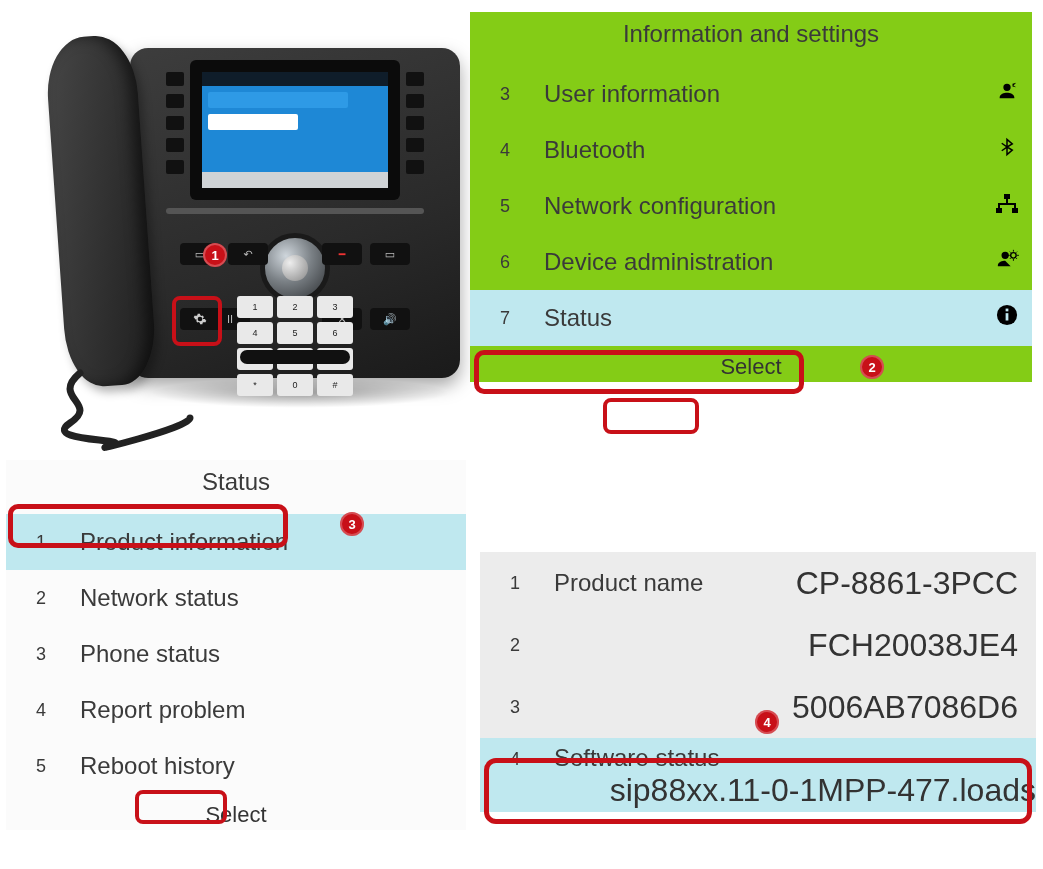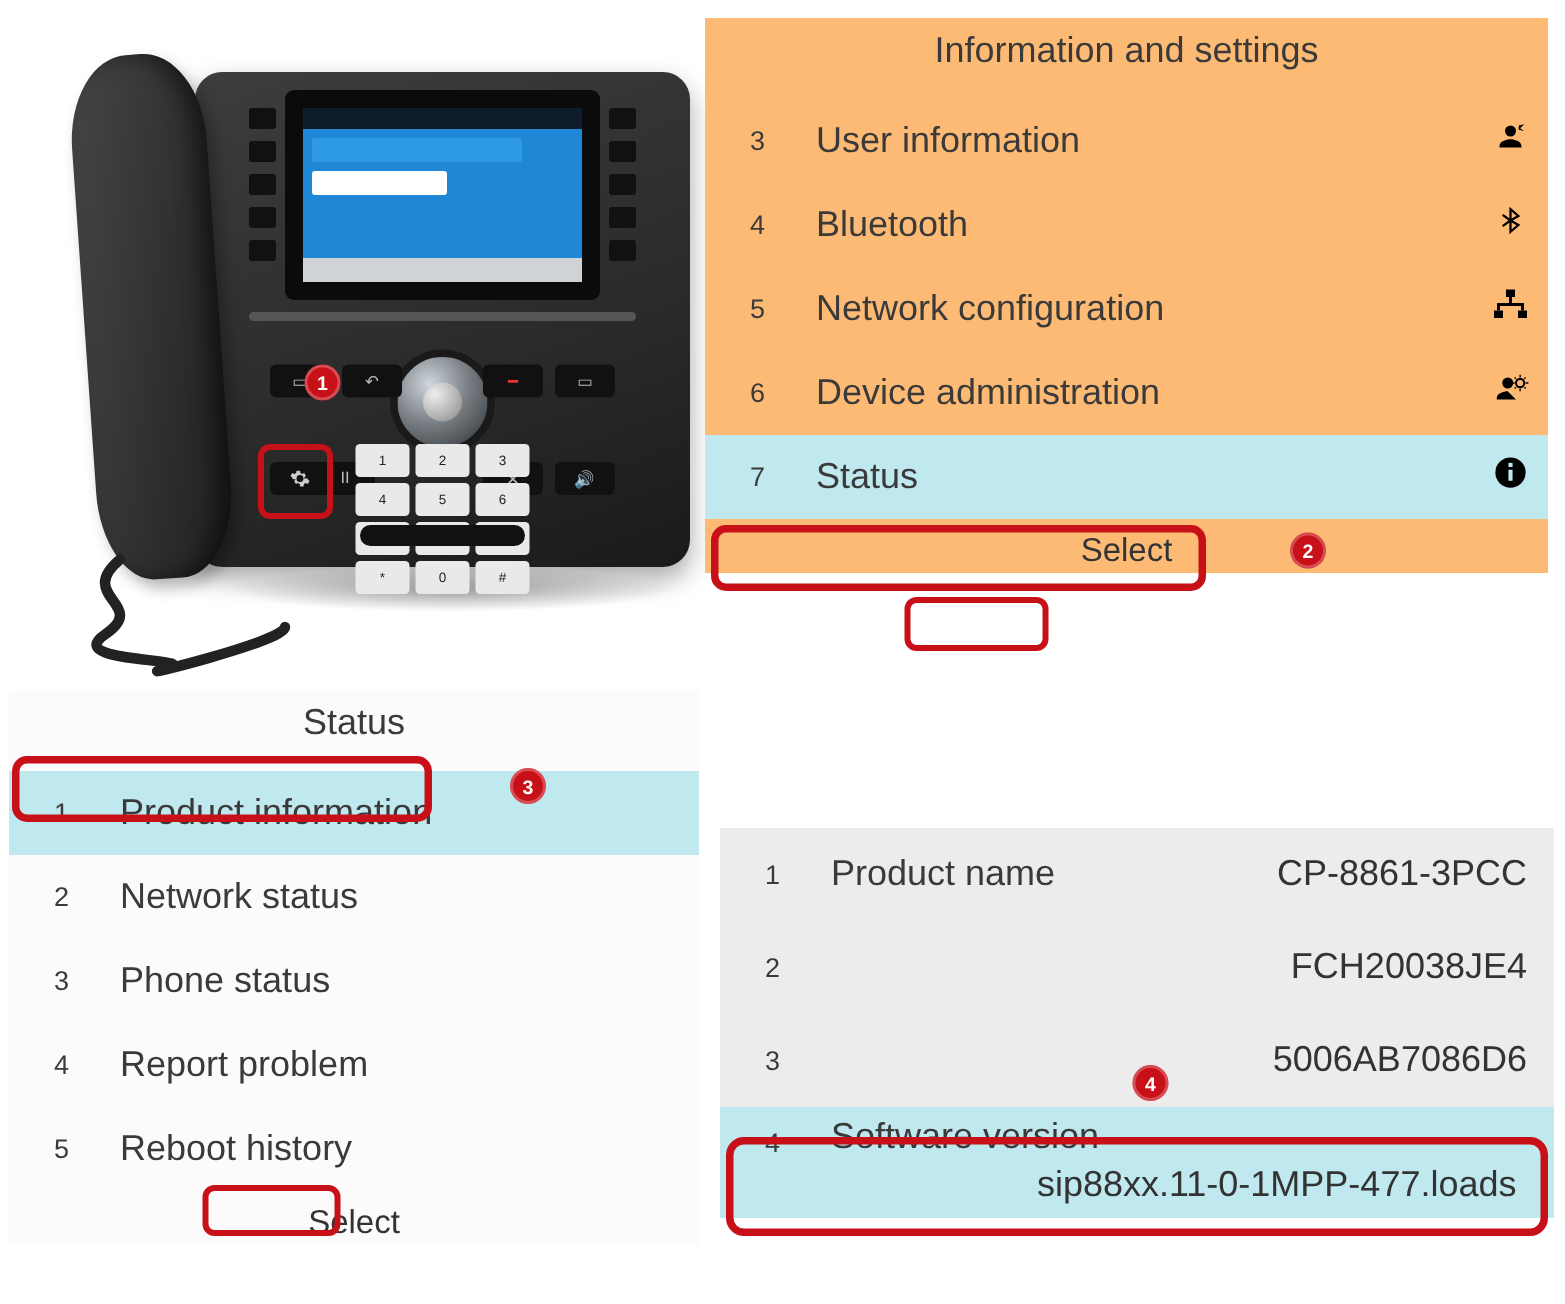--- a/index.html
+++ b/index.html
@@ -93,21 +93,21 @@
   .cord path{stroke:#222;stroke-width:7;fill:none;stroke-linecap:round;}
 
   
   .hl{position:absolute;border:4px solid #c81018;border-radius:8px;}
   .hl-gear{left:142px;top:278px;width:50px;height:50px;}
 
   .badge{position:absolute;width:24px;height:24px;border-radius:50%;background:#c81018;color:#fff;font-size:13px;font-weight:600;display:flex;align-items:center;justify-content:center;box-shadow:0 0 0 2px rgba(255,255,255,.25) inset;}
   .b1{left:173px;top:225px;}
 
   
-  .panel{position:absolute;background:#fdba74;}
+  .panel{position:absolute;background:#84cc16;}
   .p2{left:470px;top:12px;width:562px;}
   .p-title{text-align:center;font-size:24px;color:#3a3a3a;margin:8px 0 18px;}
   .row{display:flex;align-items:center;height:56px;font-size:24px;color:#3a3a3a;padding-left:20px;position:relative;}
   .row .num{width:30px;text-align:center;font-size:18px;color:#3a3a3a;margin-right:24px;}
   .row .lbl{flex:1;}
   .row .ico{width:50px;text-align:center;}
   .row.sel{background:#bfe8ef;}
   .softkeys{display:flex;justify-content:center;margin-top:6px;}
   .softkey{font-size:22px;color:#333;padding:2px 14px;}
 
@@ -119,21 +119,21 @@
   
   .p3{left:6px;top:460px;width:460px;background:#fbfbfb;}
   .p3 .row{height:56px;}
   .hl-prod{position:absolute;left:8px;top:504px;width:280px;height:44px;border:5px solid #c81018;border-radius:10px;}
   .b3{left:340px;top:512px;}
   .hl-select2{position:absolute;left:135px;top:790px;width:92px;height:34px;border:4px solid #c81018;border-radius:8px;}
 
   
   .p4{left:480px;top:552px;width:556px;background:#ececec;}
   .p4 .row{height:62px;font-size:24px;}
-  .p4 .row .val{margin-left:auto;margin-right:18px;color:#333;font-size:24px;}
+  .p4 .row .val{margin-left:auto;margin-right:18px;color:#333;font-size:32px;}
   .p4 .row.sel{background:#bfe8ef;}
   .p4 .swrow{height:74px;align-items:flex-start;padding-top:6px;flex-wrap:wrap;}
   .p4 .swrow .lbl{flex:0 0 100%;}
   .p4 .swrow .val{flex:0 0 100%;text-align:right;margin-top:-4px;}
   .b4{left:755px;top:710px;}
   .hl-sw{position:absolute;left:484px;top:758px;width:548px;height:66px;border:5px solid #c81018;border-radius:12px;}
 
 </style>
 </head>
 <body>
@@ -322,18 +322,18 @@
   <div class="row">
     <span class="num">2</span>
     <span class="val">FCH20038JE4</span>
   </div>
   <div class="row">
     <span class="num">3</span>
     <span class="val">5006AB7086D6</span>
   </div>
   <div class="row sel swrow">
     <span class="num" style="align-self:center">4</span>
-    <span class="lbl" style="flex:1">Software version</span>
-    <span class="val" style="flex:0 0 100%;text-align:right;padding-right:25px;">sip88xx.11-0-1MPP-477.loads</span>
+    <span class="lbl" style="flex:1">Software status</span>
+    <span class="val" style="flex:0 0 100%;text-align:right;padding-right:0;">sip88xx.11-0-1MPP-477.loads</span>
   </div>
 </div>
 <div class="badge b4">4</div>
 <div class="hl-sw"></div>
 
 </body></html>

